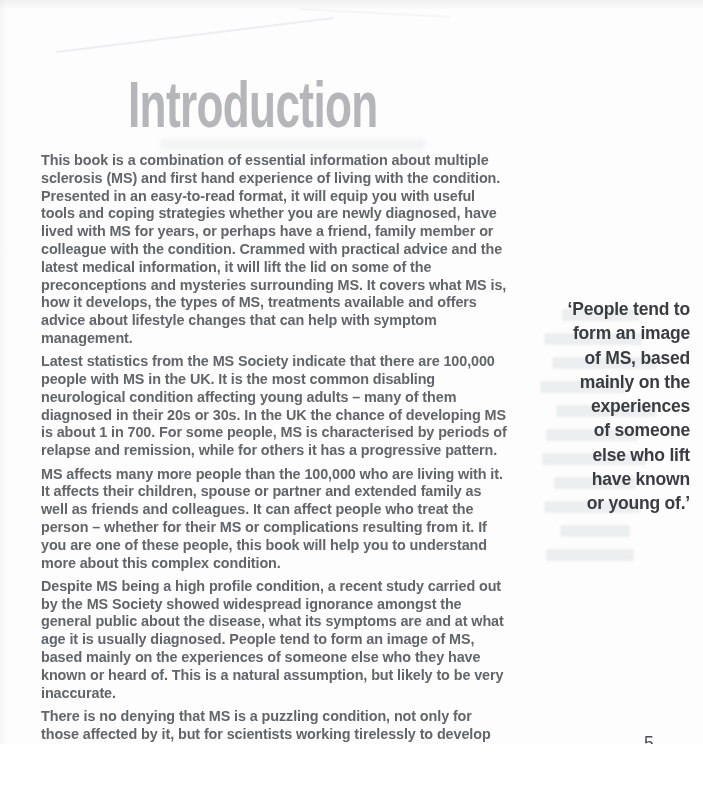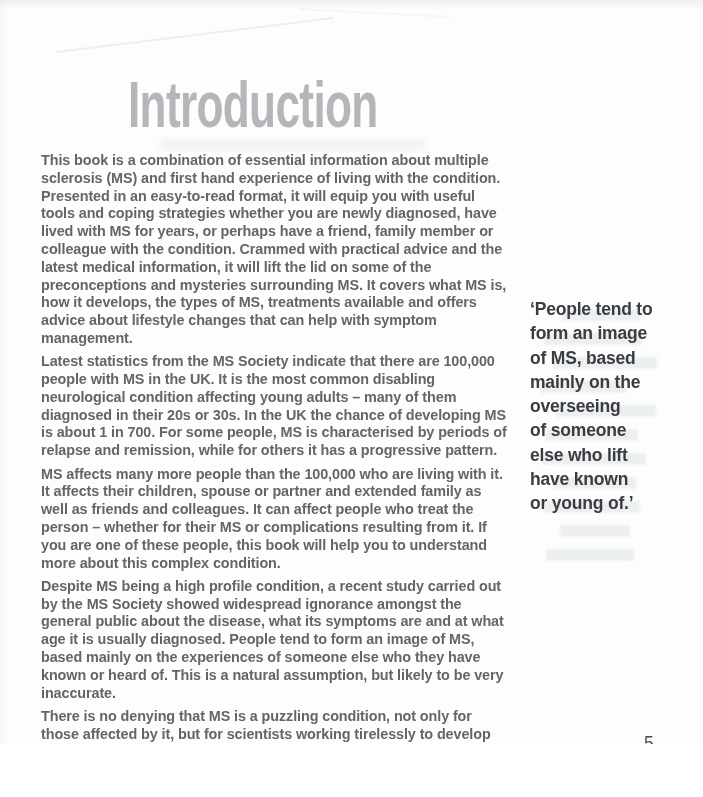--- a/index.html
+++ b/index.html
@@ -76,21 +76,21 @@
   .ghost-bars div:nth-child(3){width:105px;margin-left:18px;}
   .ghost-bars div:nth-child(4){width:86px;margin-left:6px;}
   .ghost-bars div:nth-child(5){width:100px;margin-left:22px;}
   .ghost-bars div:nth-child(6){width:92px;margin-left:12px;}
   .ghost-bars div:nth-child(7){width:104px;margin-left:8px;}
   .ghost-bars div:nth-child(8){width:82px;margin-left:20px;}
   .ghost-bars div:nth-child(9){width:96px;margin-left:10px;}
   .ghost-bars div:nth-child(10){width:70px;margin-left:26px;}
   .ghost-bars div:nth-child(11){width:88px;margin-left:12px;}
 
-  .quote-lines{position:relative;z-index:1;}
+  .quote-lines{position:relative;z-index:1;text-align:right;}
   .quote-line{
     font-size:17.5px;line-height:24.3px;font-weight:700;
     letter-spacing:-0.2px;
     color:var(--quote-text);
     white-space:nowrap;
   }
 
   .footer-book-title{
     position:absolute;left:205px;top:744px;
     font-size:10.8px;font-weight:700;
@@ -135,21 +135,21 @@
         <div></div>
         <div></div>
         <div></div>
         <div></div>
     </div>
     <div class="quote-lines">
         <div class="quote-line">‘People tend to</div>
         <div class="quote-line">form an image</div>
         <div class="quote-line">of MS, based</div>
         <div class="quote-line">mainly on the</div>
-        <div class="quote-line">overseeing</div>
+        <div class="quote-line">experiences</div>
         <div class="quote-line">of someone</div>
         <div class="quote-line">else who lift</div>
         <div class="quote-line">have known</div>
         <div class="quote-line">or young of.’</div>
       </div>
   </aside>
 
 
   <span class="footer-page-number">5</span>
 

